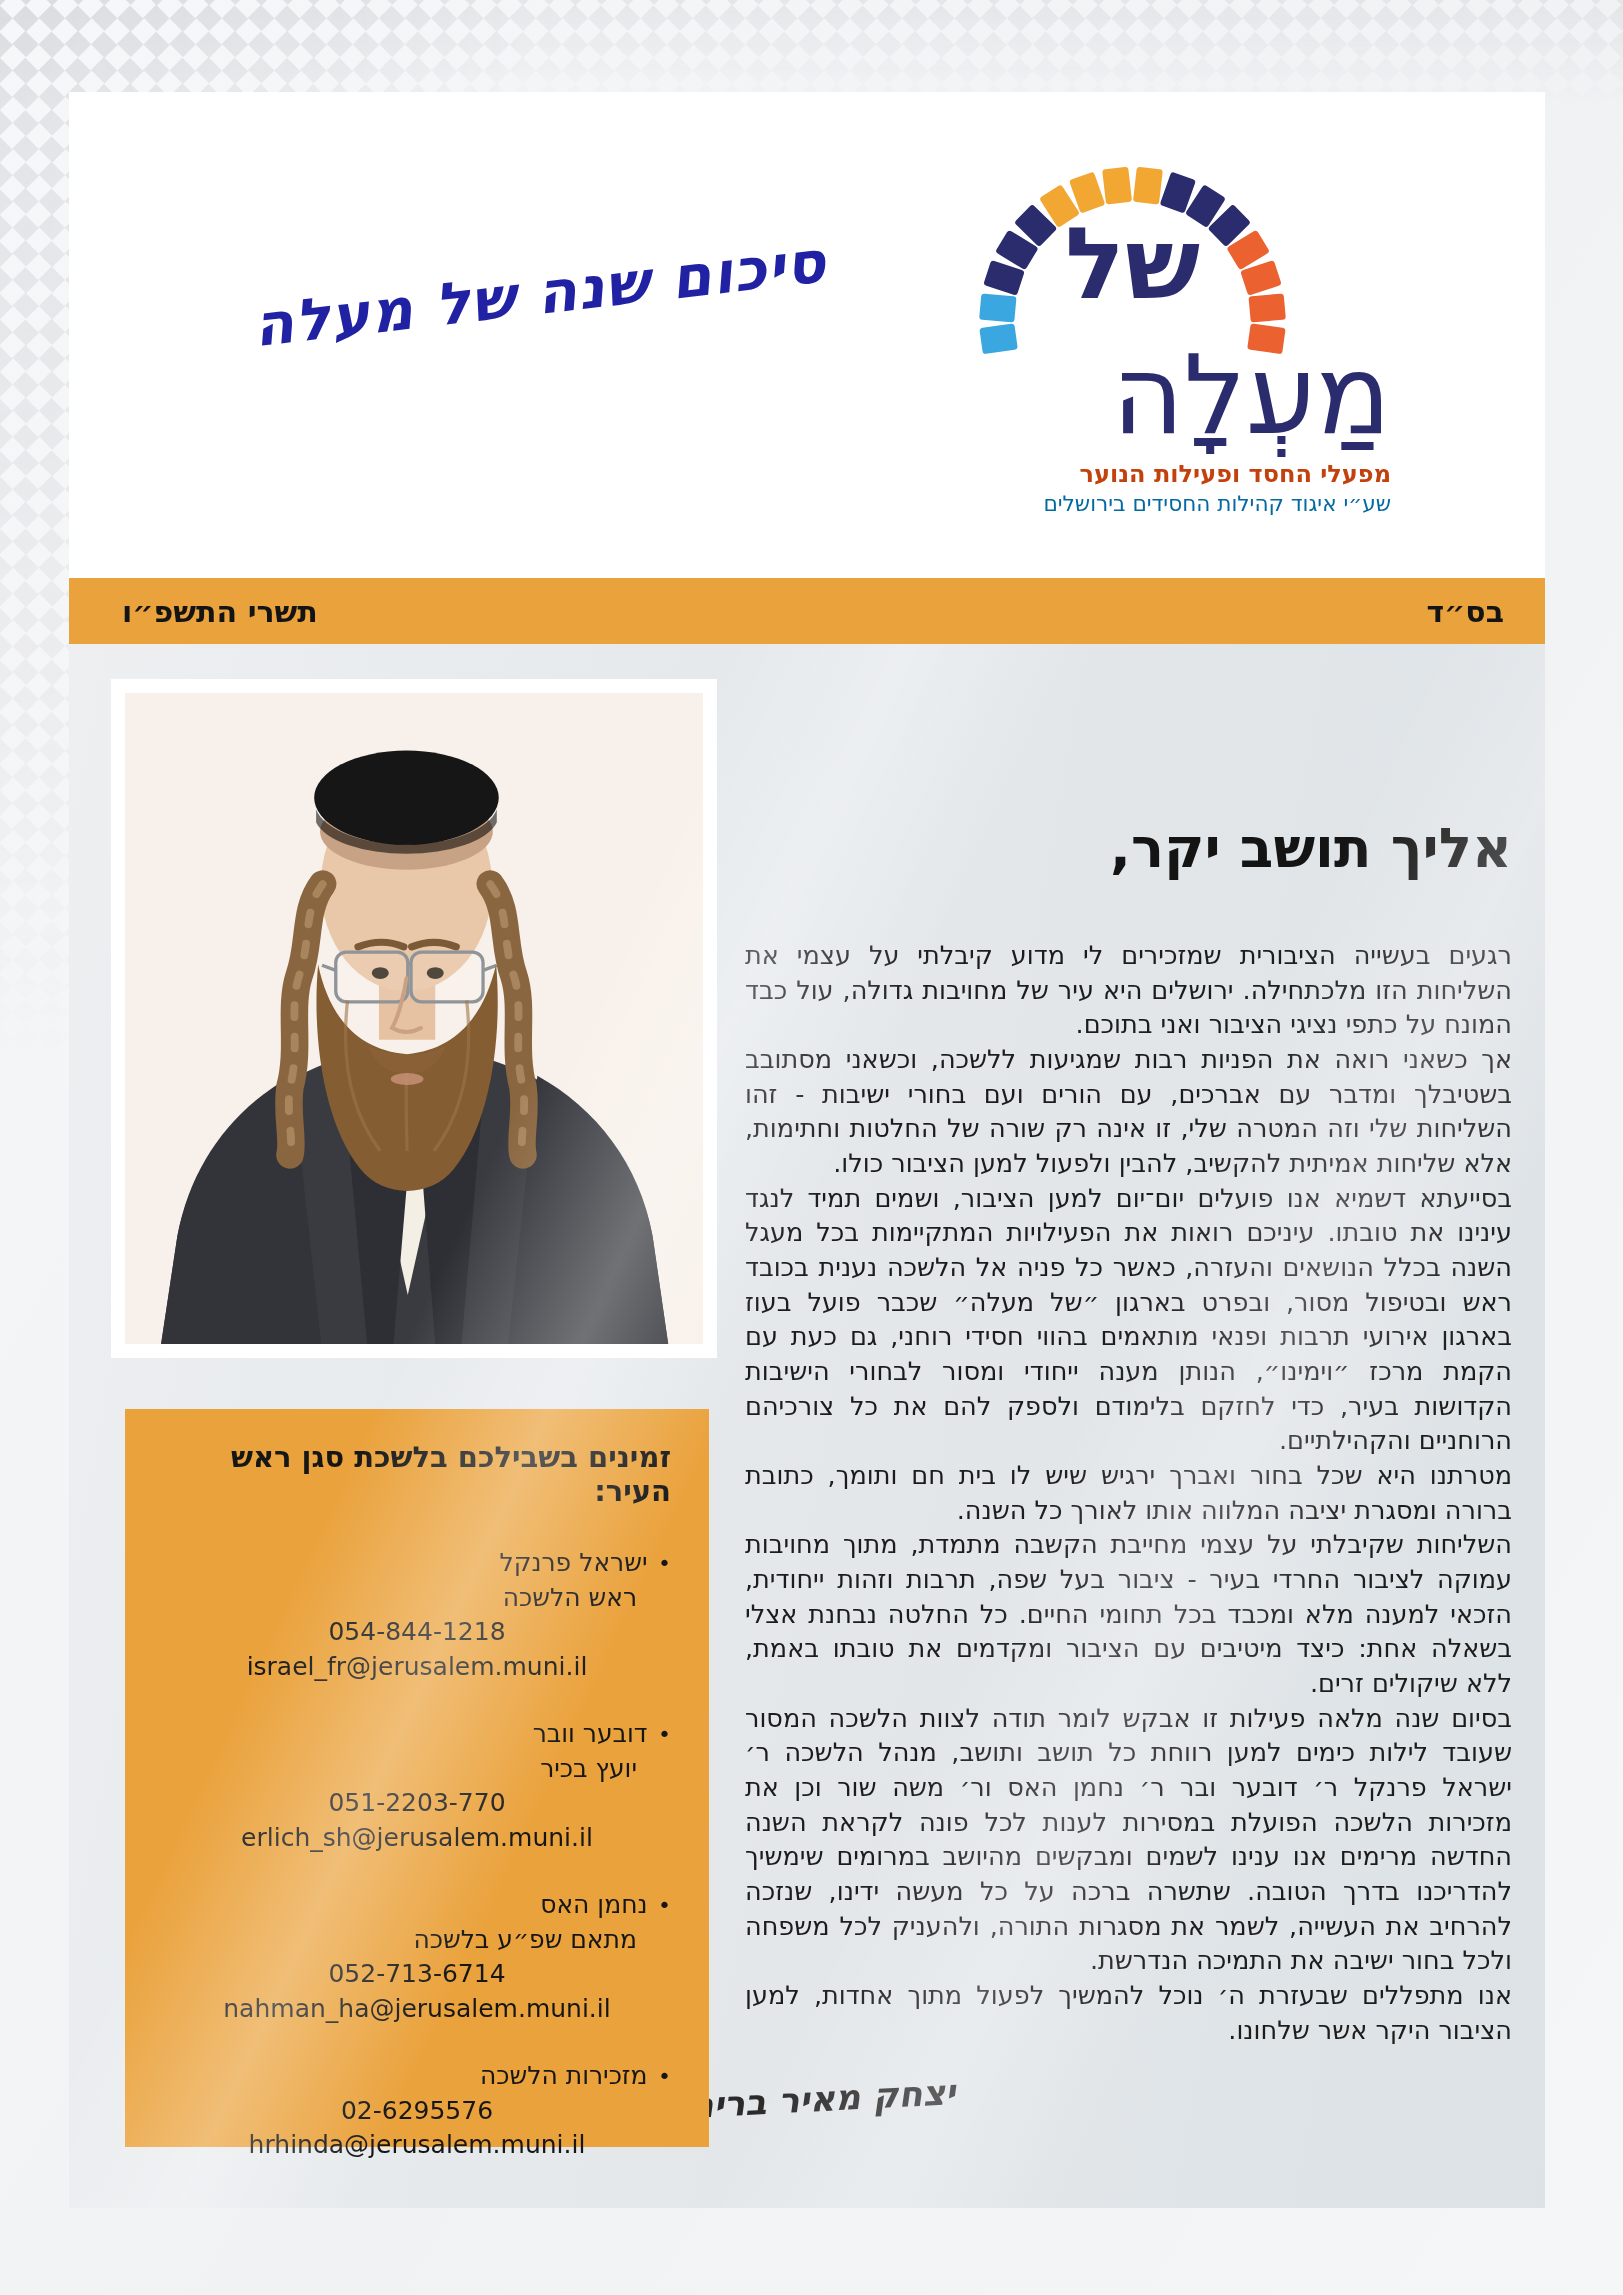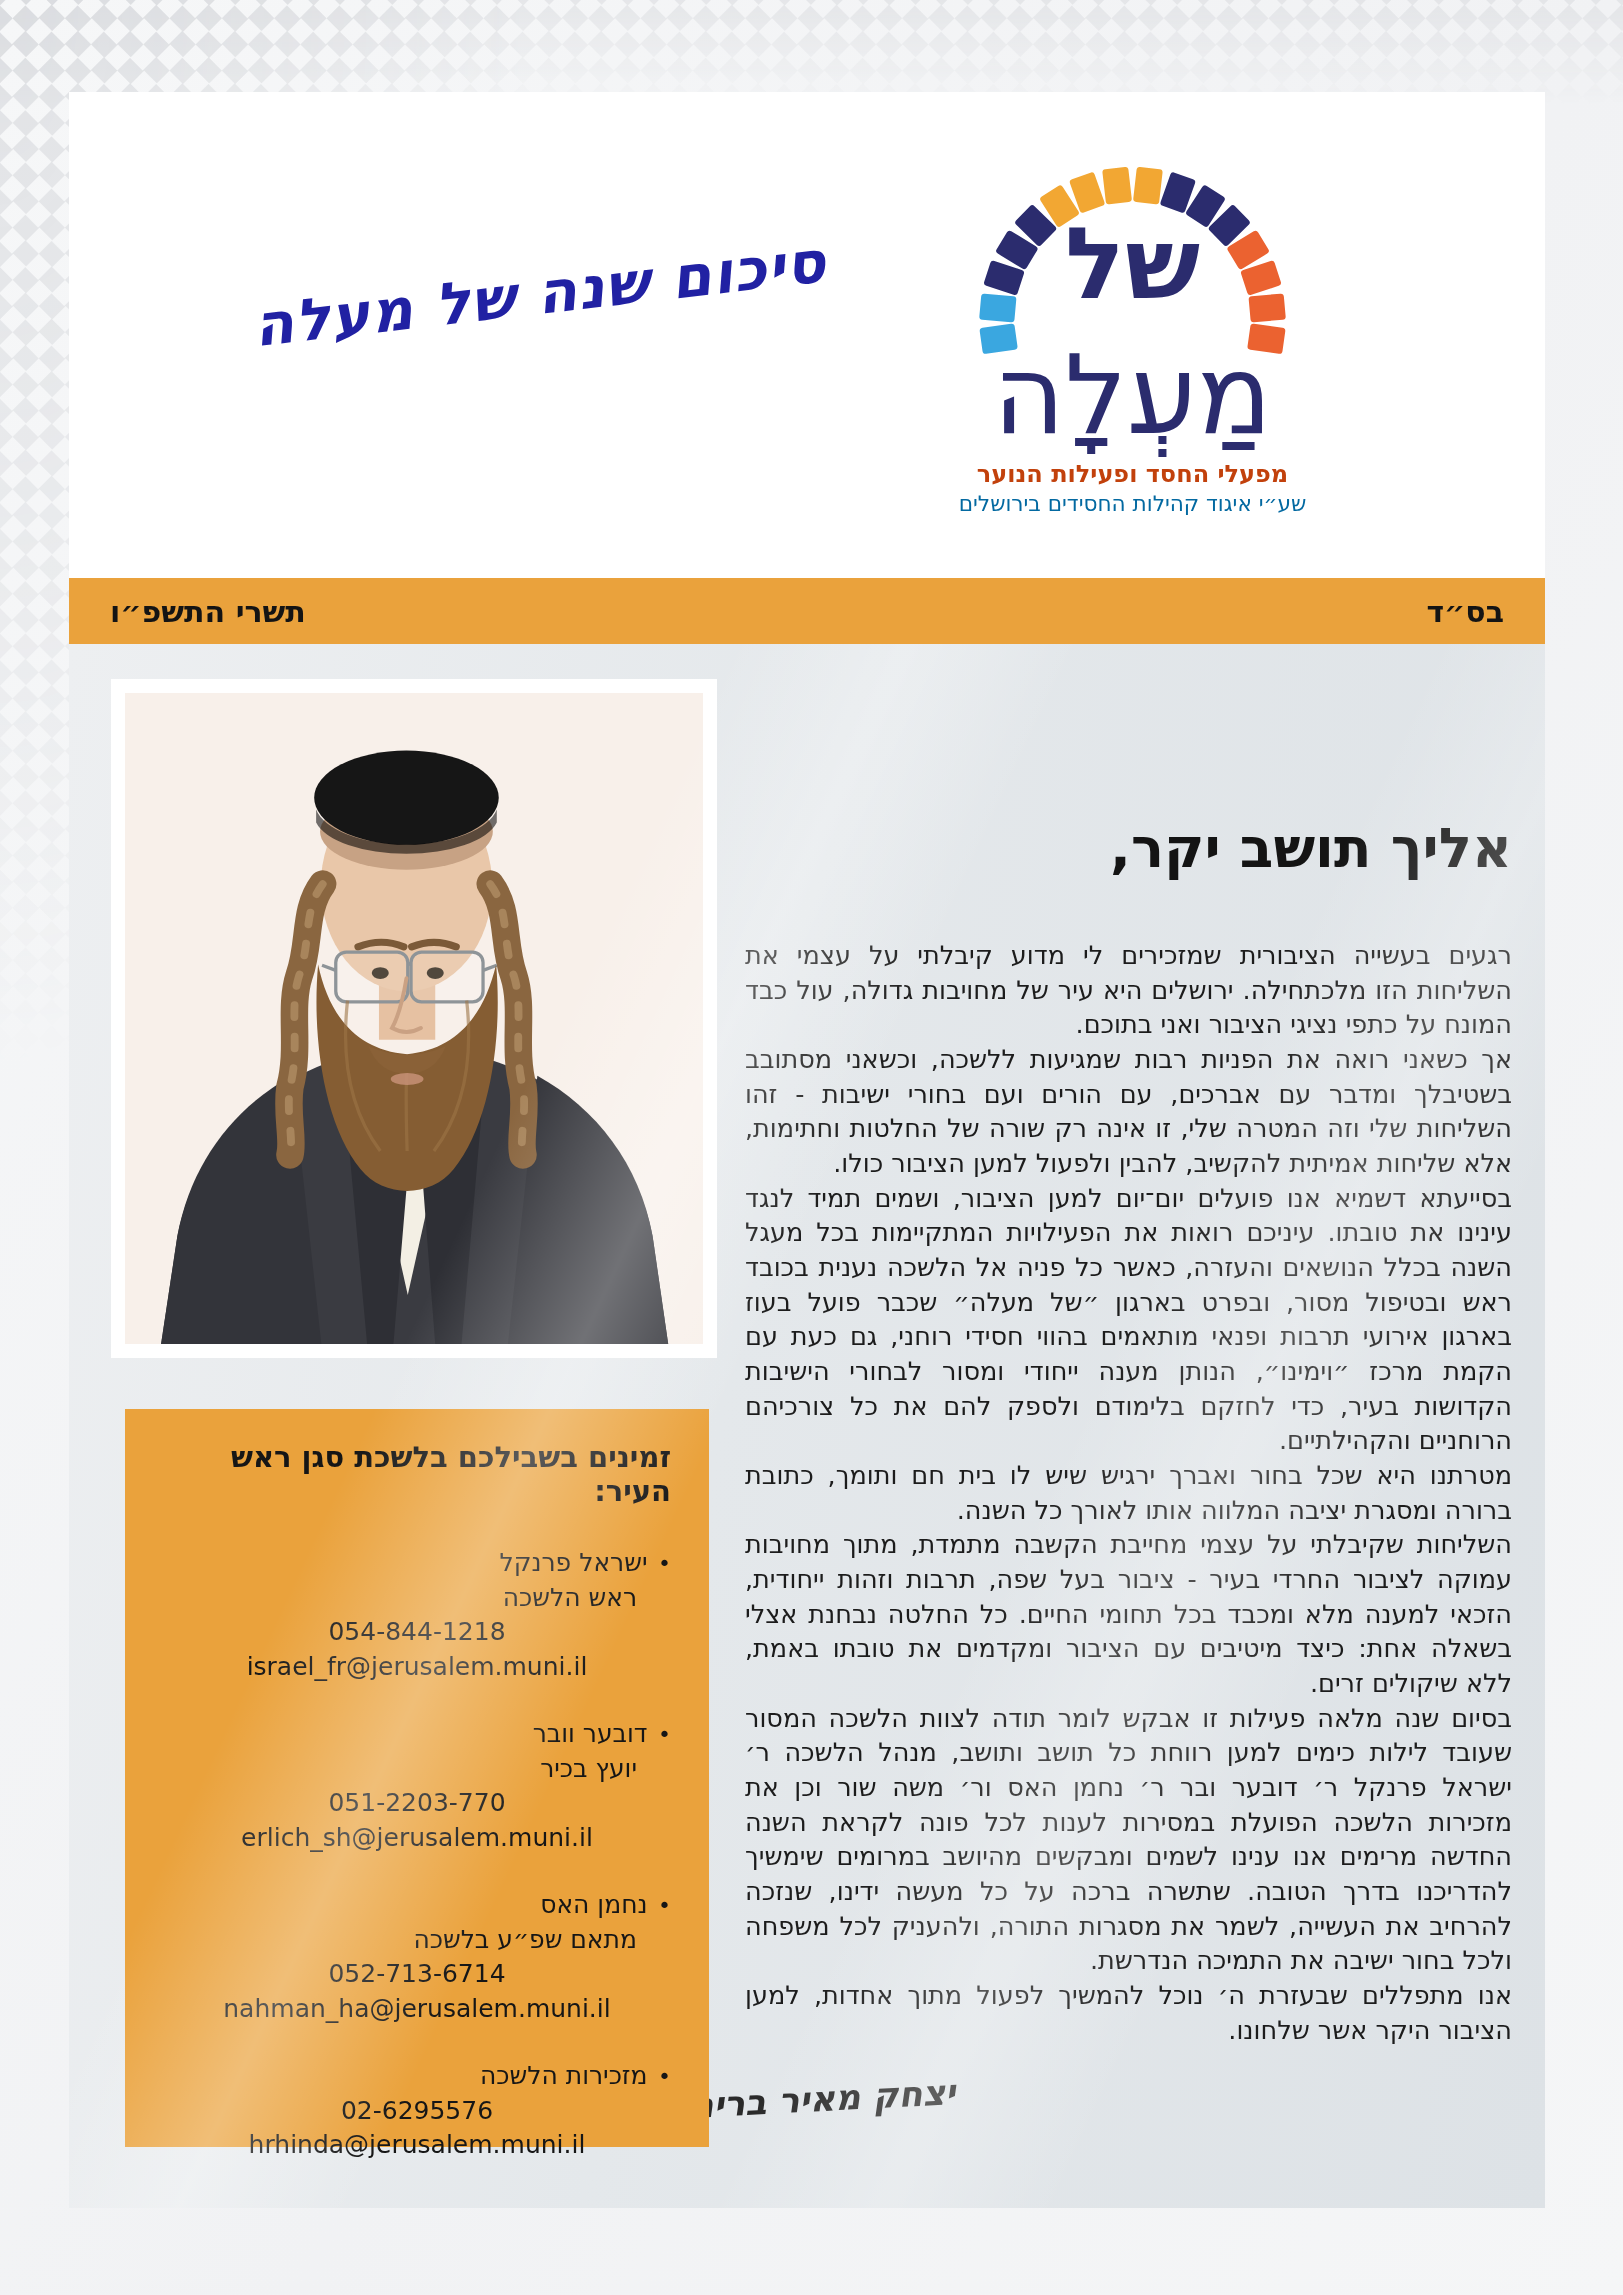--- a/index.html
+++ b/index.html
@@ -27,37 +27,37 @@
     background-size:37px 37px;
   }
 
   
   .header-card{position:absolute;left:69px;top:92px;width:1476px;height:486px;background:#ffffff;}
   .handwritten-title{
     position:absolute;left:196px;top:167px;width:563px;
     font-size:58px;font-style:italic;font-weight:600;color:#2121a3;
     transform:rotate(-6.5deg);direction:rtl;white-space:nowrap;letter-spacing:1.3px;
   }
-  .logo{position:absolute;left:805px;top:11.8px;width:517px;text-align:center;direction:rtl;}
+  .logo{position:absolute;left:805px;top:11.8px;width:517px;text-align:right;direction:rtl;}
   .logo svg.arch{display:block;margin:0 auto;width:307px;height:262px;}
   .logo .shel{
     position:absolute;top:110px;left:50%;transform:translateX(-50%);
     font-size:99px;line-height:1;font-weight:bold;color:#2b2c6e;
   }
   .logo .maale{margin-top:-34px;font-size:110px;line-height:1.15;font-weight:normal;color:#2b2c6e;}
   .logo .sub1{margin-top:1.3px;font-size:24px;font-weight:bold;color:#c2410c;}
   .logo .sub2{margin-top:3.9px;font-size:21.6px;color:#0369a1;}
 
   
   .banner{
     position:absolute;left:69px;top:578px;width:1476px;height:66px;background:#eaa23c;
     display:flex;align-items:center;justify-content:space-between;direction:rtl;
     padding:0 41px;box-sizing:border-box;
   }
-  .banner .besod,.banner .date{font-size:30px;color:#141414;font-weight:600;}
+  .banner .besod,.banner .date{font-size:30px;color:#141414;font-weight:600;margin-left:12px;}
   .banner .center{font-size:29px;color:#1c1c97;font-weight:600;text-align:center;}
 
   
   .content{
     position:absolute;left:69px;top:644px;width:1476px;height:1564px;
     background:linear-gradient(100deg,#edeff1 0%,#e4e8eb 45%,#dde2e6 100%);
   }
   .content::after{
     content:"";position:absolute;inset:0;pointer-events:none;
     background:linear-gradient(115deg,transparent 30%,rgba(255,255,255,.30) 38%,transparent 46%,transparent 62%,rgba(255,255,255,.25) 70%,transparent 78%);

